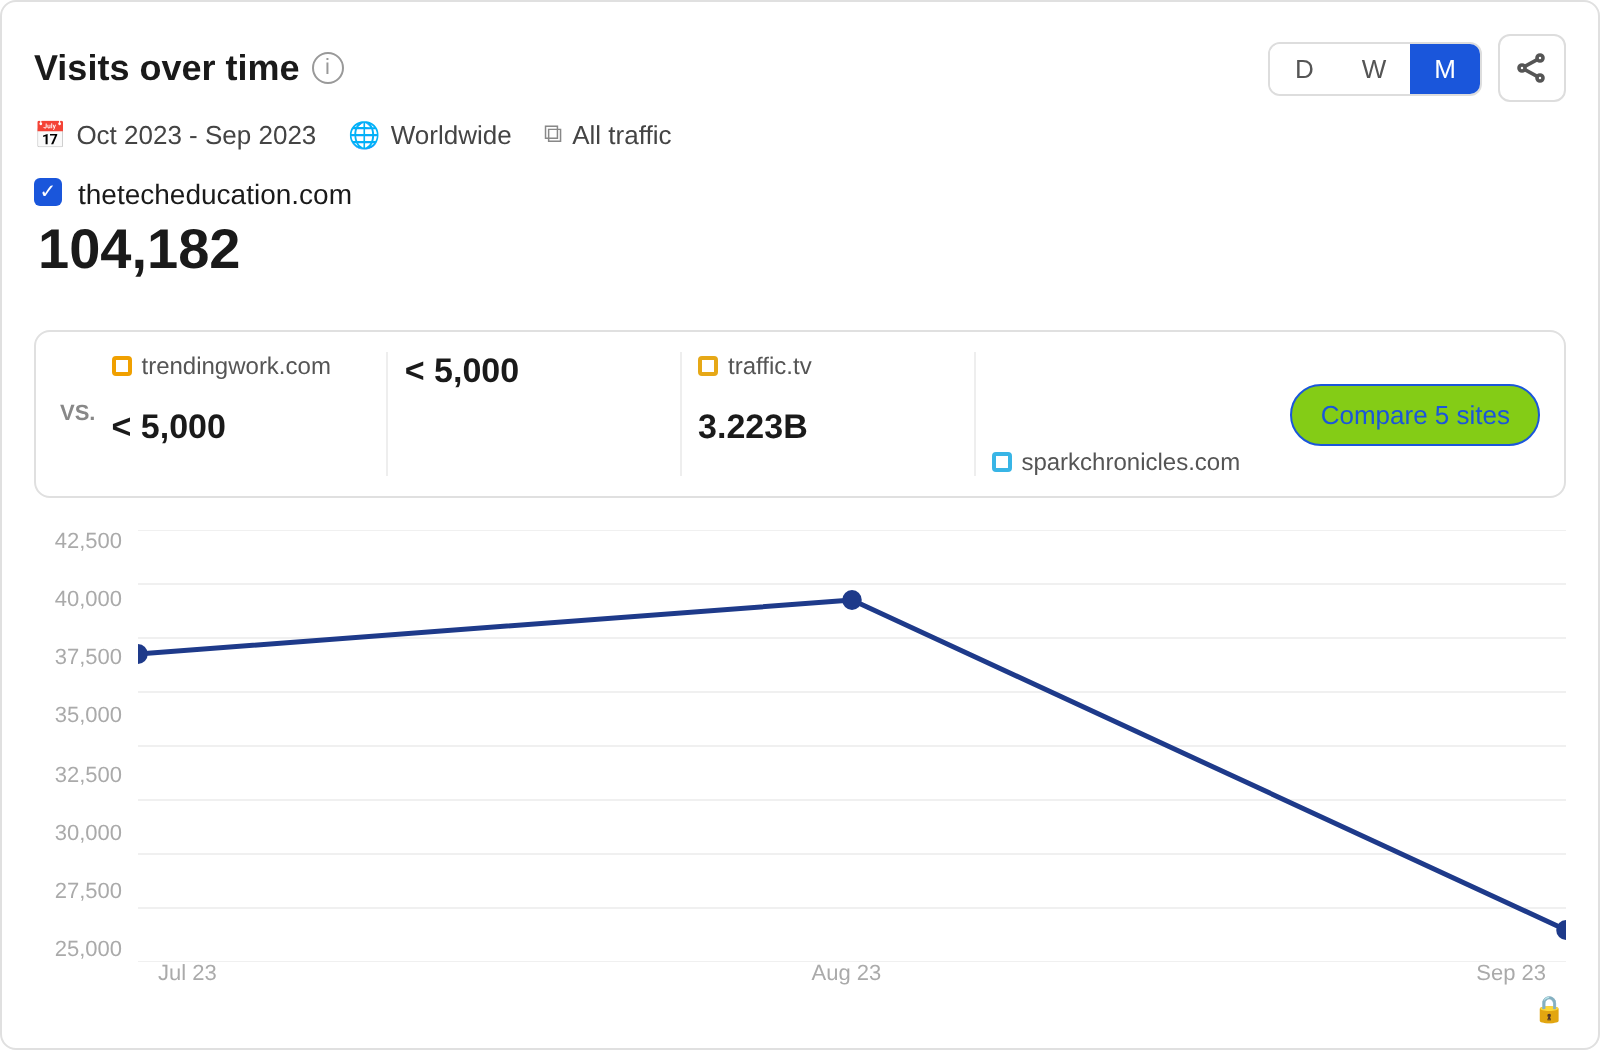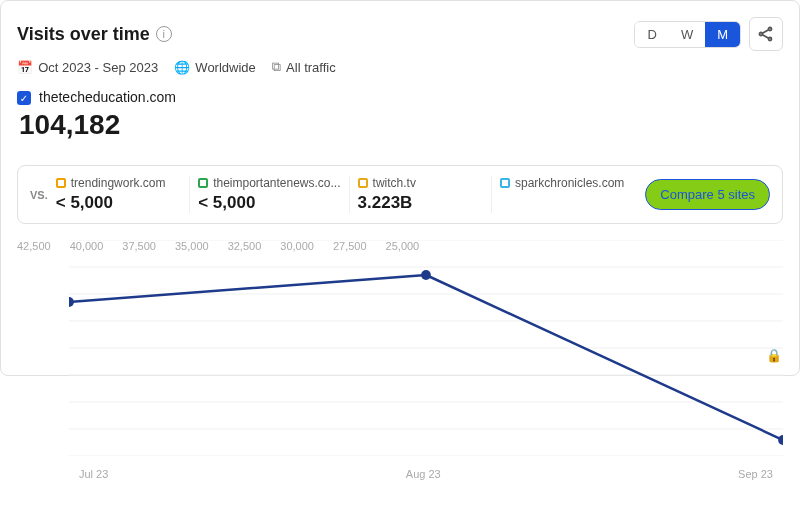--- a/index.html
+++ b/index.html
@@ -6,21 +6,21 @@
     body {
       font-family: -apple-system, BlinkMacSystemFont, 'Segoe UI', sans-serif;
       background: #fff;
       width: 800px;
       height: 525px;
       overflow: hidden;
       color: #333;
     }
     .container {
       width: 800px;
-      height: 376px;
+      height: 525px;
       background: #fff;
       border: 1px solid #e0e0e0;
       border-radius: 8px;
       padding: 16px;
       position: relative;
     }
     .header-row {
       display: flex;
       align-items: center;
       justify-content: space-between;
@@ -95,21 +95,21 @@
       display: flex;
       align-items: center;
       gap: 5px;
     }
     .filter-icon {
       color: #888;
       font-size: 13px;
     }
     .main-site-row {
       display: flex;
-      align-items: flex-end;
+      align-items: flex-start;
       gap: 8px;
       margin-bottom: 4px;
     }
     .checkbox {
       width: 14px;
       height: 14px;
       background: #1a56db;
       border-radius: 3px;
       display: flex;
       align-items: center;
@@ -149,26 +149,27 @@
     }
     .site-cols {
       display: flex;
       flex: 1;
       gap: 0;
     }
     .site-col {
       flex: 1;
       display: flex;
       flex-direction: column;
-      gap: 3px;
+      gap: 14px;
       padding: 0 8px;
       border-right: 1px solid #eee;
     }
     .site-col:last-child {
       border-right: none;
+      margin-top: 48px;
     }
     .site-col-header {
       display: flex;
       align-items: center;
       gap: 5px;
       font-size: 12px;
       color: #555;
     }
     .dot {
       width: 10px;
@@ -198,36 +199,36 @@
       height: 240px;
       margin-top: 0;
     }
     .y-axis {
       position: absolute;
       left: 0;
       top: 0;
       bottom: 24px;
       width: 52px;
       display: flex;
-      flex-direction: row;
+      flex-direction: column;
       justify-content: space-between;
       padding-bottom: 0;
       gap: 11px;
     }
     .y-label {
       font-size: 11px;
       color: #aaa;
       text-align: right;
       padding-right: 8px;
     }
     .x-labels {
       position: absolute;
       left: 52px;
       right: 0;
-      bottom: 0;
+      bottom: 12px;
       height: 24px;
       display: flex;
       justify-content: space-between;
       align-items: flex-end;
       padding: 0 10px;
     }
     .x-label {
       font-size: 11px;
       color: #aaa;
     }
@@ -299,30 +300,26 @@
     <span class="vs-label">VS.</span>
     <div class="site-cols">
       <div class="site-col">
         <div class="site-col-header">
           <div class="dot" style="border-color:#f0a000;"></div>
           <span>trendingwork.com</span>
         </div>
         <div class="site-col-value">&lt; 5,000</div>
       </div>
       <div class="site-col">
-        <div class="site-col-header">
-          <div class="dot" style="border-color:#2da44e;"></div>
-          <span>theimportantenews.co...</span>
-        </div>
         <div class="site-col-value">&lt; 5,000</div>
       </div>
       <div class="site-col">
         <div class="site-col-header">
           <div class="dot" style="border-color:#e6a817;"></div>
-          <span>twitch.tv</span>
+          <span>traffic.tv</span>
         </div>
         <div class="site-col-value">3.223B</div>
       </div>
       <div class="site-col">
         <div class="site-col-header">
           <div class="dot" style="border-color:#38b5e6;"></div>
           <span>sparkchronicles.com</span>
         </div>
       </div>
     </div>

